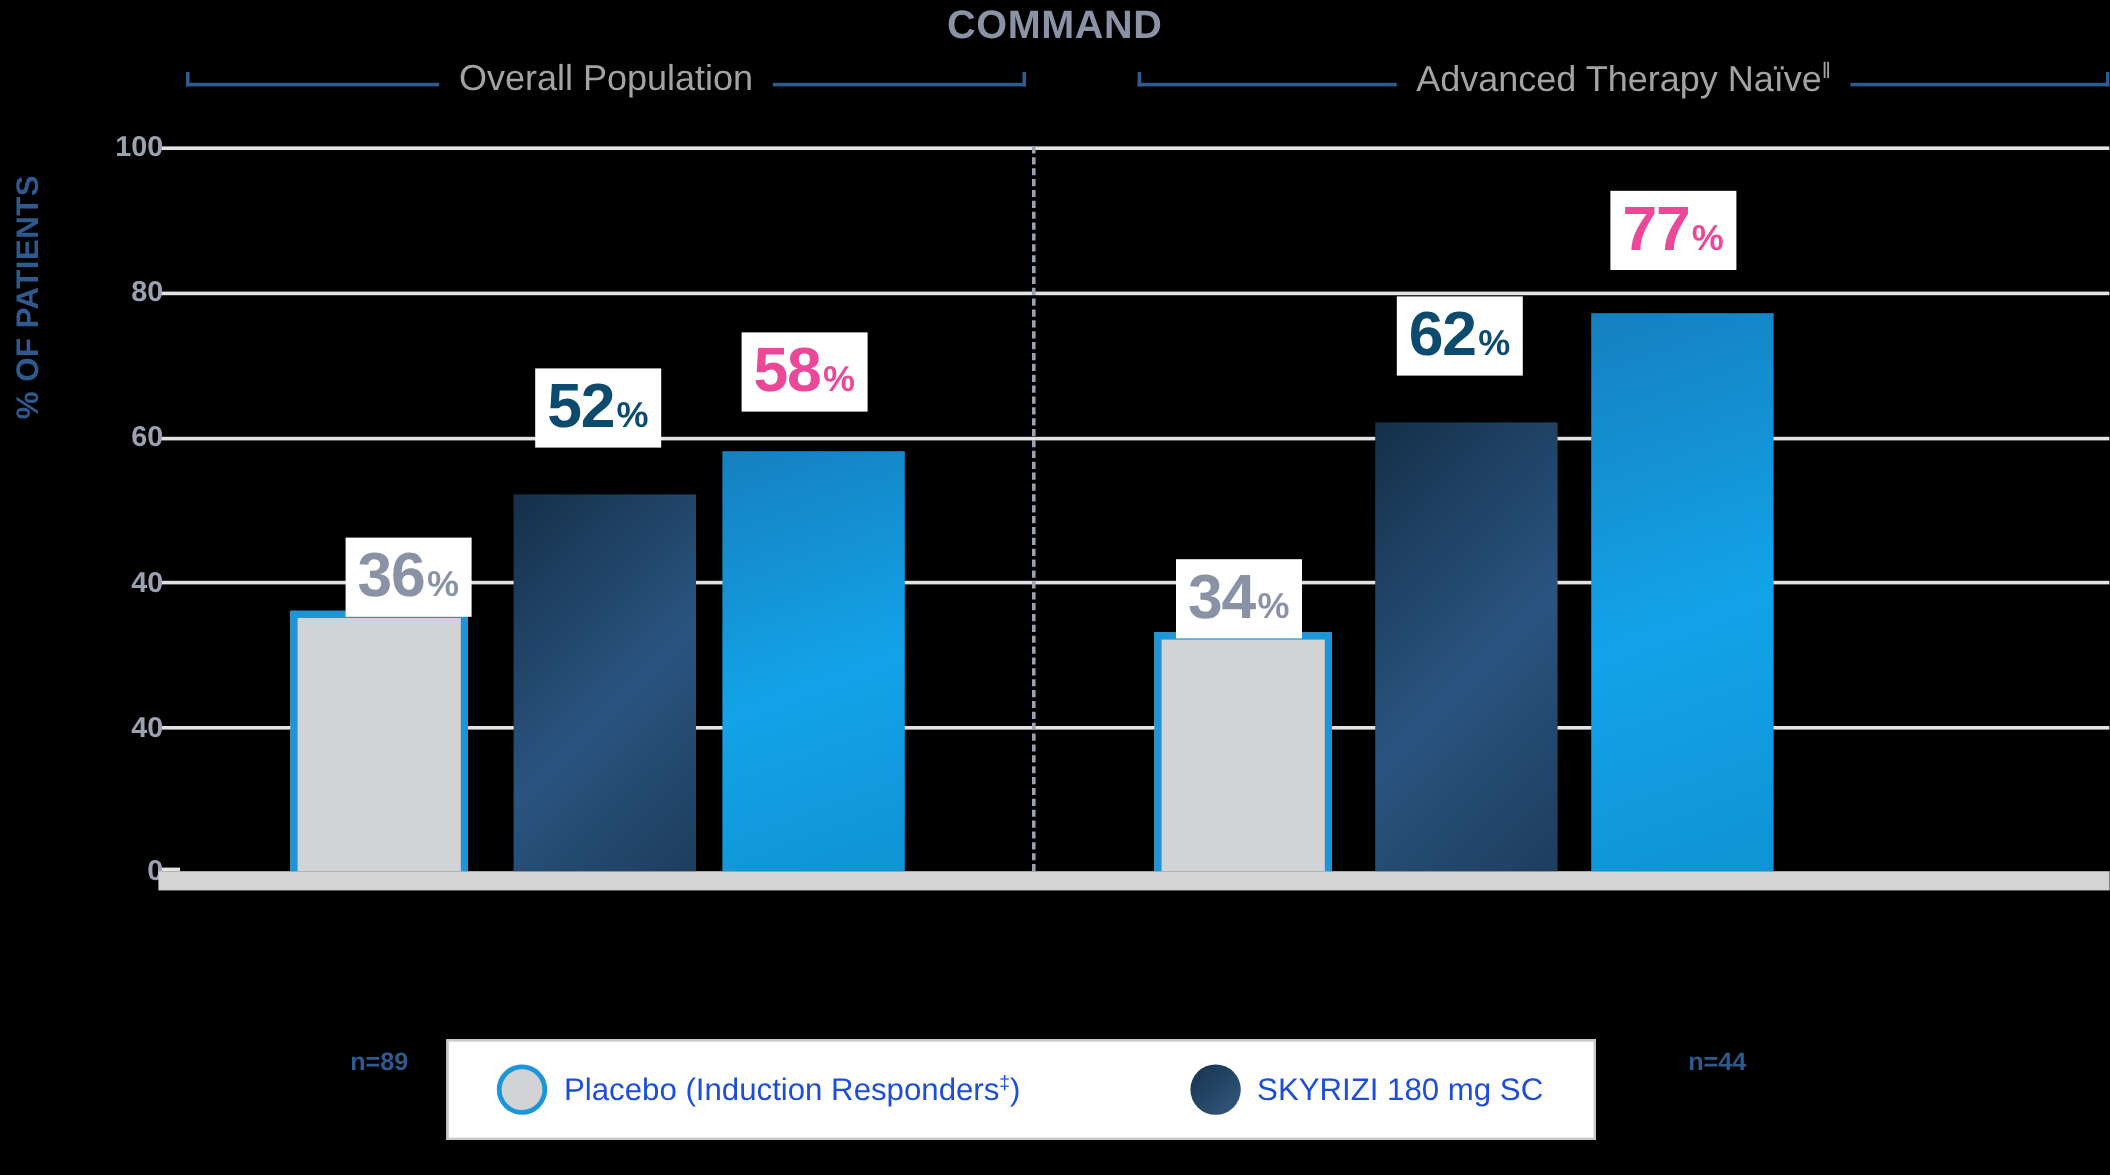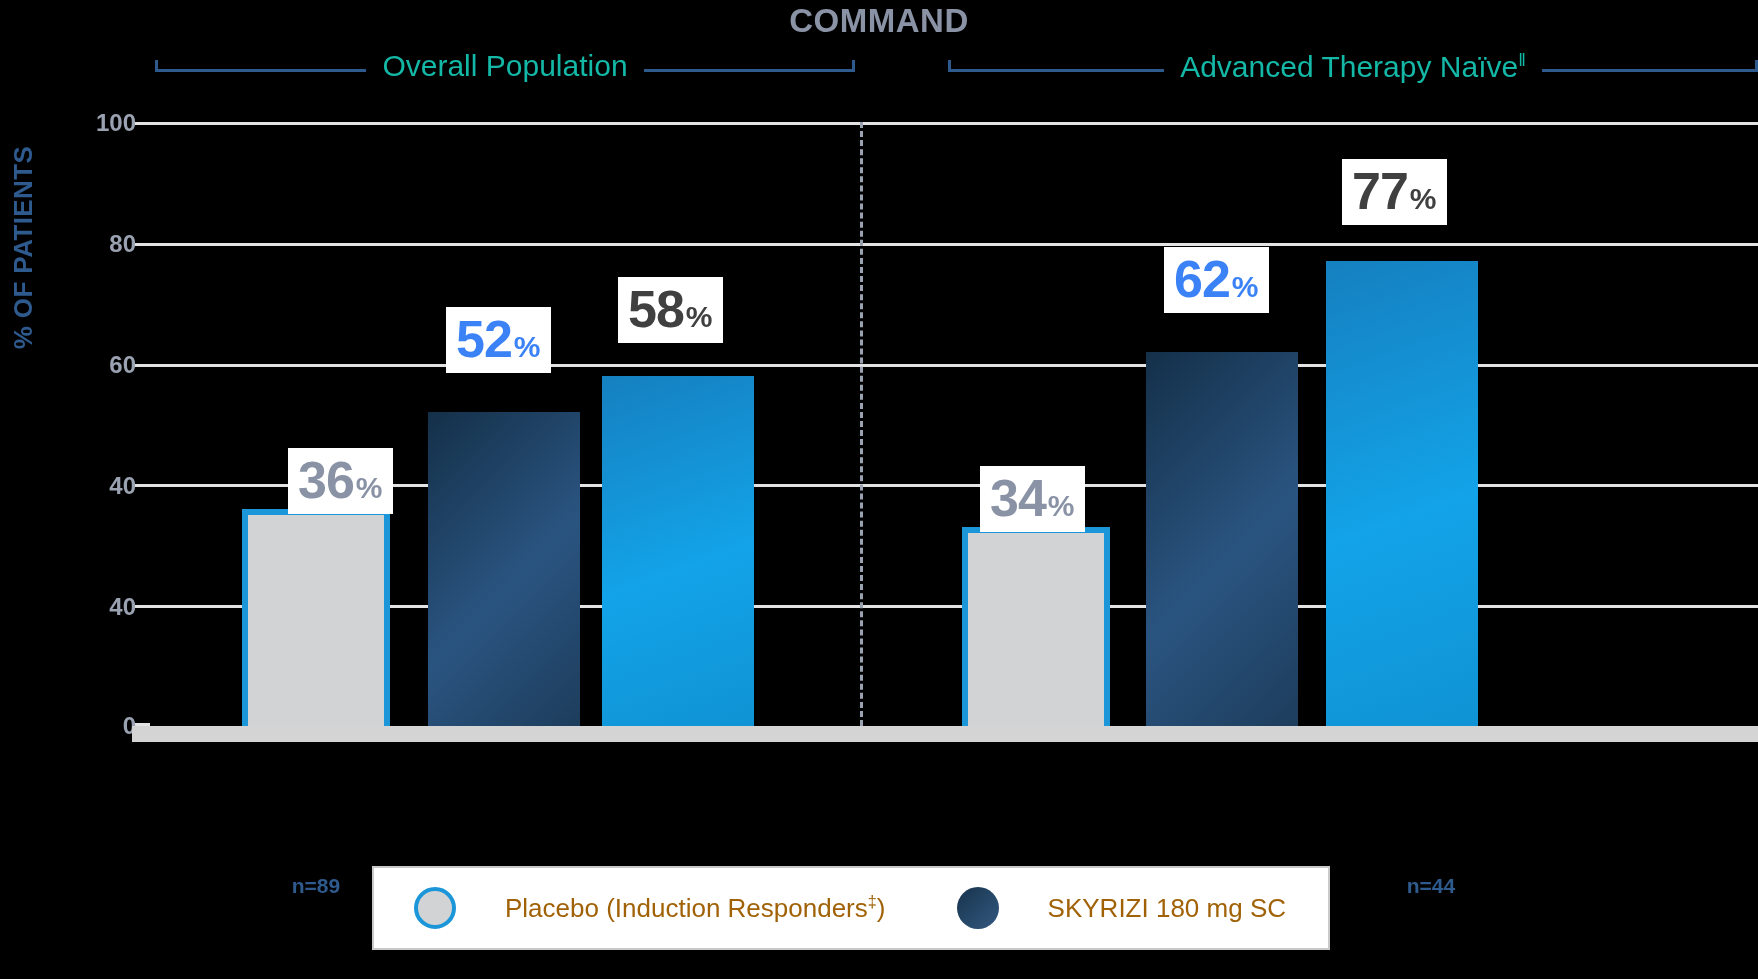--- a/index.html
+++ b/index.html
@@ -30,21 +30,21 @@
     color: #8a93a6;
   }
 
   
   .group-band {
     position: absolute;
     top: 50px;
     height: 40px;
     display: flex;
     align-items: center;
-    color: #14b8a6;
+    color: #a3a3a3;
     font-size: 30px;
     font-weight: 400;
     white-space: nowrap;
   }
   .bracket-line {
     flex: 1 1 auto;
     height: 3px;
     background: #2e5a8e;
     position: relative;
   }
@@ -155,22 +155,22 @@
     font-size: 52px;
     font-weight: 700;
     letter-spacing: -1px;
   }
   .value-label .pct {
     font-size: 30px;
     font-weight: 700;
     margin-left: 2px;
   }
   .value-label.grey .num, .value-label.grey .pct { color: #8a93a6; }
-  .value-label.navy .num, .value-label.navy .pct { color: #3b82f6; }
-  .value-label.cyan .num, .value-label.cyan .pct { color: #404040; }
+  .value-label.navy .num, .value-label.navy .pct { color: #0c4a6e; }
+  .value-label.cyan .num, .value-label.cyan .pct { color: #ec4899; }
 
   
   .n-label {
     position: absolute;
     top: 752px;
     font-size: 21px;
     font-weight: 700;
     color: #2e5a8e;
     text-align: center;
     transform: translateX(-50%);
@@ -217,23 +217,22 @@
   .swatch {
     width: 42px; height: 42px;
     border-radius: 50%;
     flex: 0 0 auto;
   }
   .swatch.placebo { background: #d2d3d5; border: 4px solid #1b96d8; }
   .swatch.sk180 { background: linear-gradient(135deg,#17334d,#33597f); }
   .swatch.sk360 { background: linear-gradient(160deg,#1b96d8,#00b0f0); }
   .legend-text {
     font-size: 26px;
-    color: #a16207;
+    color: #1d4ed8;
     font-weight: 400;
-    margin-left: 35px;
   }
   .legend-text sup { font-size: 0.62em; vertical-align: super; }
 </style>
 </head>
 <body>
 
 <div id="root">
 
   <div class="chart-title">COMMAND</div>
 

